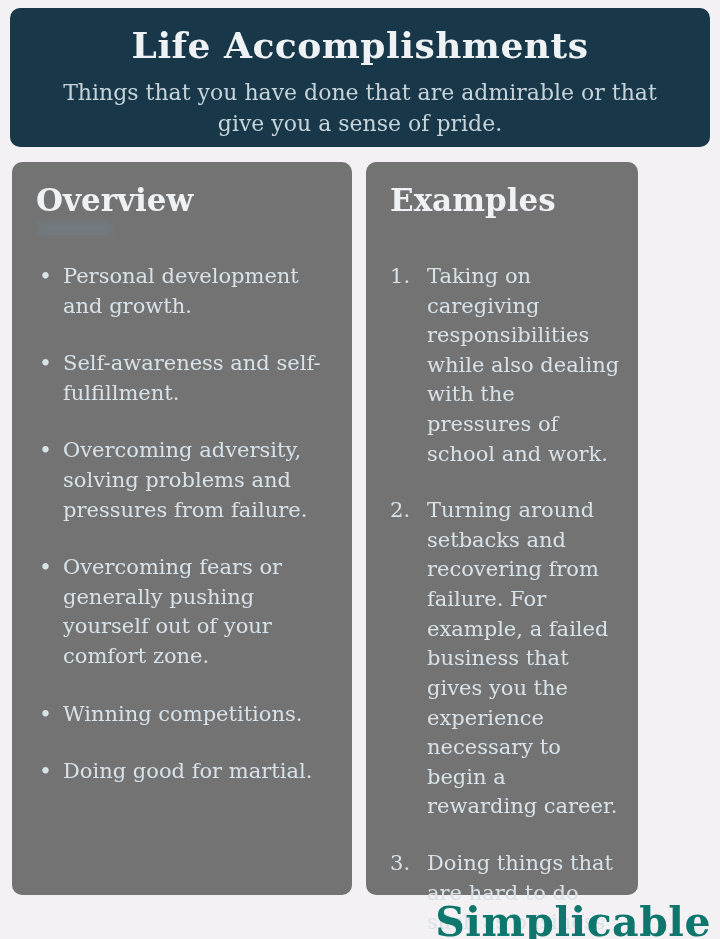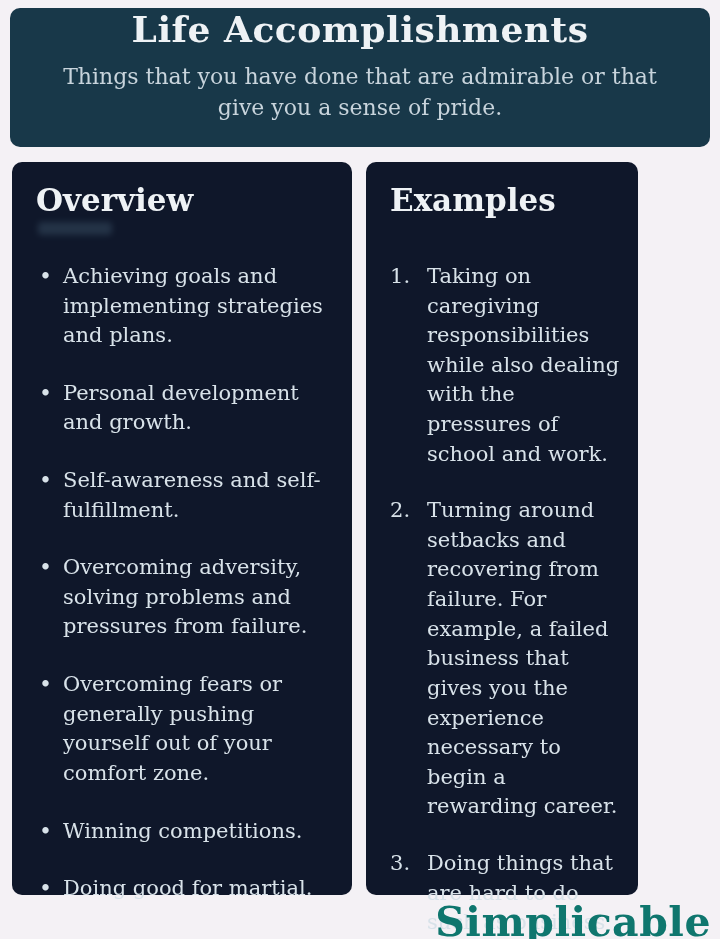--- a/index.html
+++ b/index.html
@@ -18,20 +18,21 @@
     width: 700px;
     height: 139px;
     background: #183849;
     border-radius: 10px;
     box-sizing: border-box;
     text-align: center;
     color: #eef2f5;
   }
   .page-title {
     margin: 0;
+    padding-top: 16px;
     font-size: 36px;
     font-weight: 600;
     letter-spacing: 0.5px;
     color: #eef2f5;
   }
   .page-subtitle {
     margin: 11px auto 10px;
     width: 628px;
     font-size: 22px;
     line-height: 1.42;
@@ -39,21 +40,21 @@
     color: #c8d4dc;
   }
   .panels {
     position: absolute;
     left: 12px;
     top: 162px;
     display: flex;
     gap: 14px;
   }
   .panel {
-    background: #0f172a;
+    background: #737373;
     border-radius: 10px;
     height: 733px;
     box-sizing: border-box;
     padding: 20px 18px 0 24px;
     position: relative;
   }
   .panel-left  { width: 340px; }
   .panel-right { width: 272px; }
   .panel-heading {
     margin: 0 0 44px 0;
@@ -119,21 +120,20 @@
   <h1 class="page-title">Life Accomplishments</h1>
   <p class="page-subtitle">Things that you have done that are admirable or that give you a sense of pride.</p>
 </div>
 
 <div class="panels">
 
   <div class="panel panel-left">
     <h2 class="panel-heading">Overview</h2>
     <div class="watermark-smudge"></div>
     <ul class="bullet-list">
-      <li>Achieving goals and implementing strategies and plans.</li>
       <li>Personal development and growth.</li>
       <li>Self-awareness and self-fulfillment.</li>
       <li>Overcoming adversity, solving problems and pressures from failure.</li>
       <li>Overcoming fears or generally pushing yourself out of your comfort zone.</li>
       <li>Winning competitions.</li>
       <li>Doing good for martial.</li>
     </ul>
   </div>
 
   <div class="panel panel-right">

